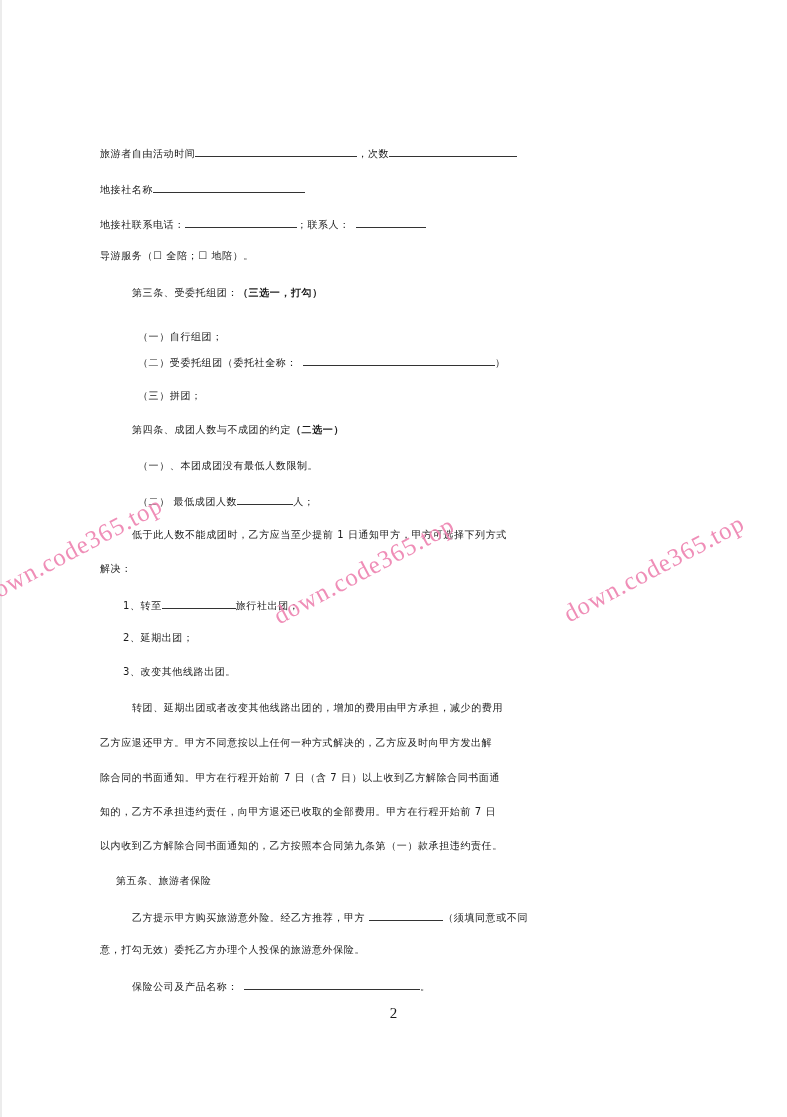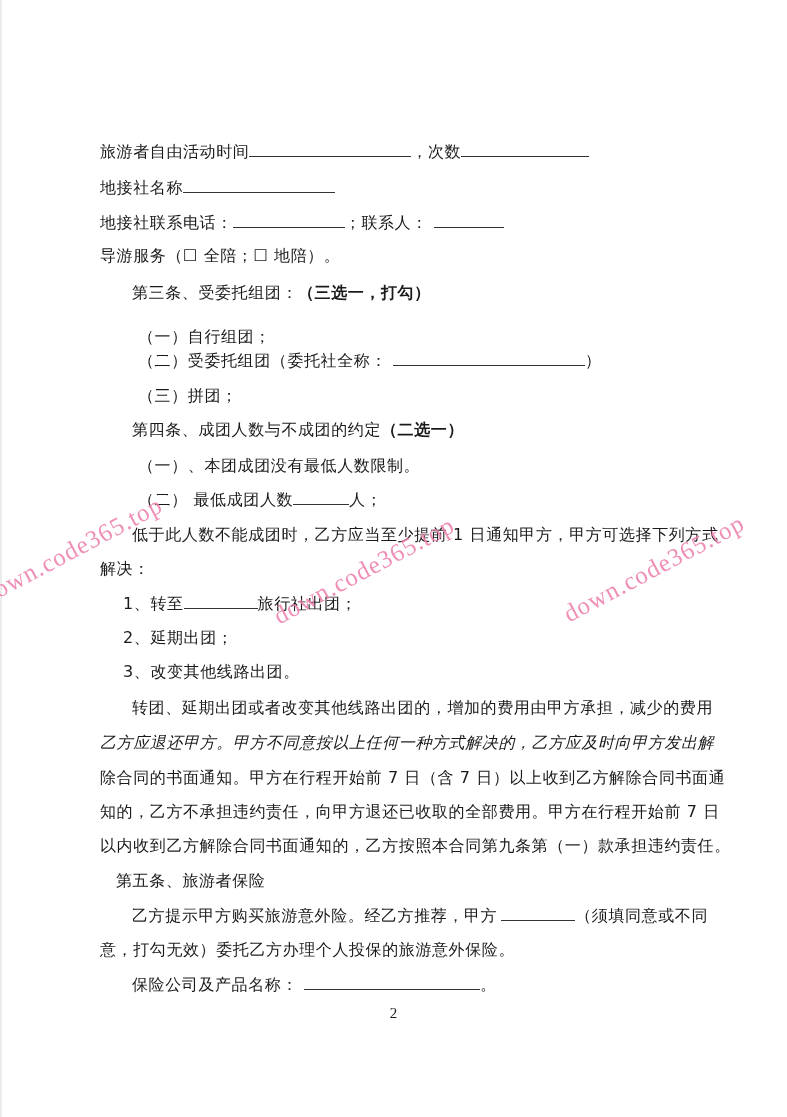--- a/index.html
+++ b/index.html
@@ -3,21 +3,21 @@
   <meta charset="utf-8">
   <style>
     html, body { margin: 0; padding: 0; }
     body {
       width: 787px; height: 1117px; background: #ffffff; position: relative; overflow: hidden;
       font-family: "DejaVu Sans", "Liberation Sans", sans-serif;
       color: #1a1a1a;
     }
     .left-edge { position: absolute; left: 0; top: 0; width: 2px; height: 1117px; background: #ececec; }
     .line {
-      position: absolute; font-size: 16px; line-height: 20px; white-space: nowrap; letter-spacing: 0.6px;
+      position: absolute; font-size: 10px; line-height: 20px; white-space: nowrap; letter-spacing: 0.6px;
     }
     .blank {
       display: inline-block; border-bottom: 1px solid #333; height: 14px; vertical-align: baseline;
     }
     .bold { font-weight: bold; }
     .pagenum {
       position: absolute; top: 1005px; left: 0; width: 787px; text-align: center;
       font-family: "Liberation Serif", serif; font-size: 15px;
     }
     .wm {
@@ -90,21 +90,21 @@
   <div class="line" style="left:123px; top:628px;">
     <span>2、延期出团；</span>
   </div>
   <div class="line" style="left:123px; top:662px;">
     <span>3、改变其他线路出团。</span>
   </div>
 
   <div class="line" style="left:132px; top:698px;">
     <span>转团、延期出团或者改变其他线路出团的，增加的费用由甲方承担，减少的费用</span>
   </div>
-  <div class="line" style="left:100px; top:733px;font-style:italic;">
+  <div class="line" style="left:100px; top:733px;">
     <span>乙方应退还甲方。甲方不同意按以上任何一种方式解决的，乙方应及时向甲方发出解</span>
   </div>
   <div class="line" style="left:100px; top:768px;">
     <span>除合同的书面通知。甲方在行程开始前 7 日（含 7 日）以上收到乙方解除合同书面通</span>
   </div>
   <div class="line" style="left:100px; top:802px;">
     <span>知的，乙方不承担违约责任，向甲方退还已收取的全部费用。甲方在行程开始前 7 日</span>
   </div>
   <div class="line" style="left:100px; top:836px;">
     <span>以内收到乙方解除合同书面通知的，乙方按照本合同第九条第（一）款承担违约责任。</span>

